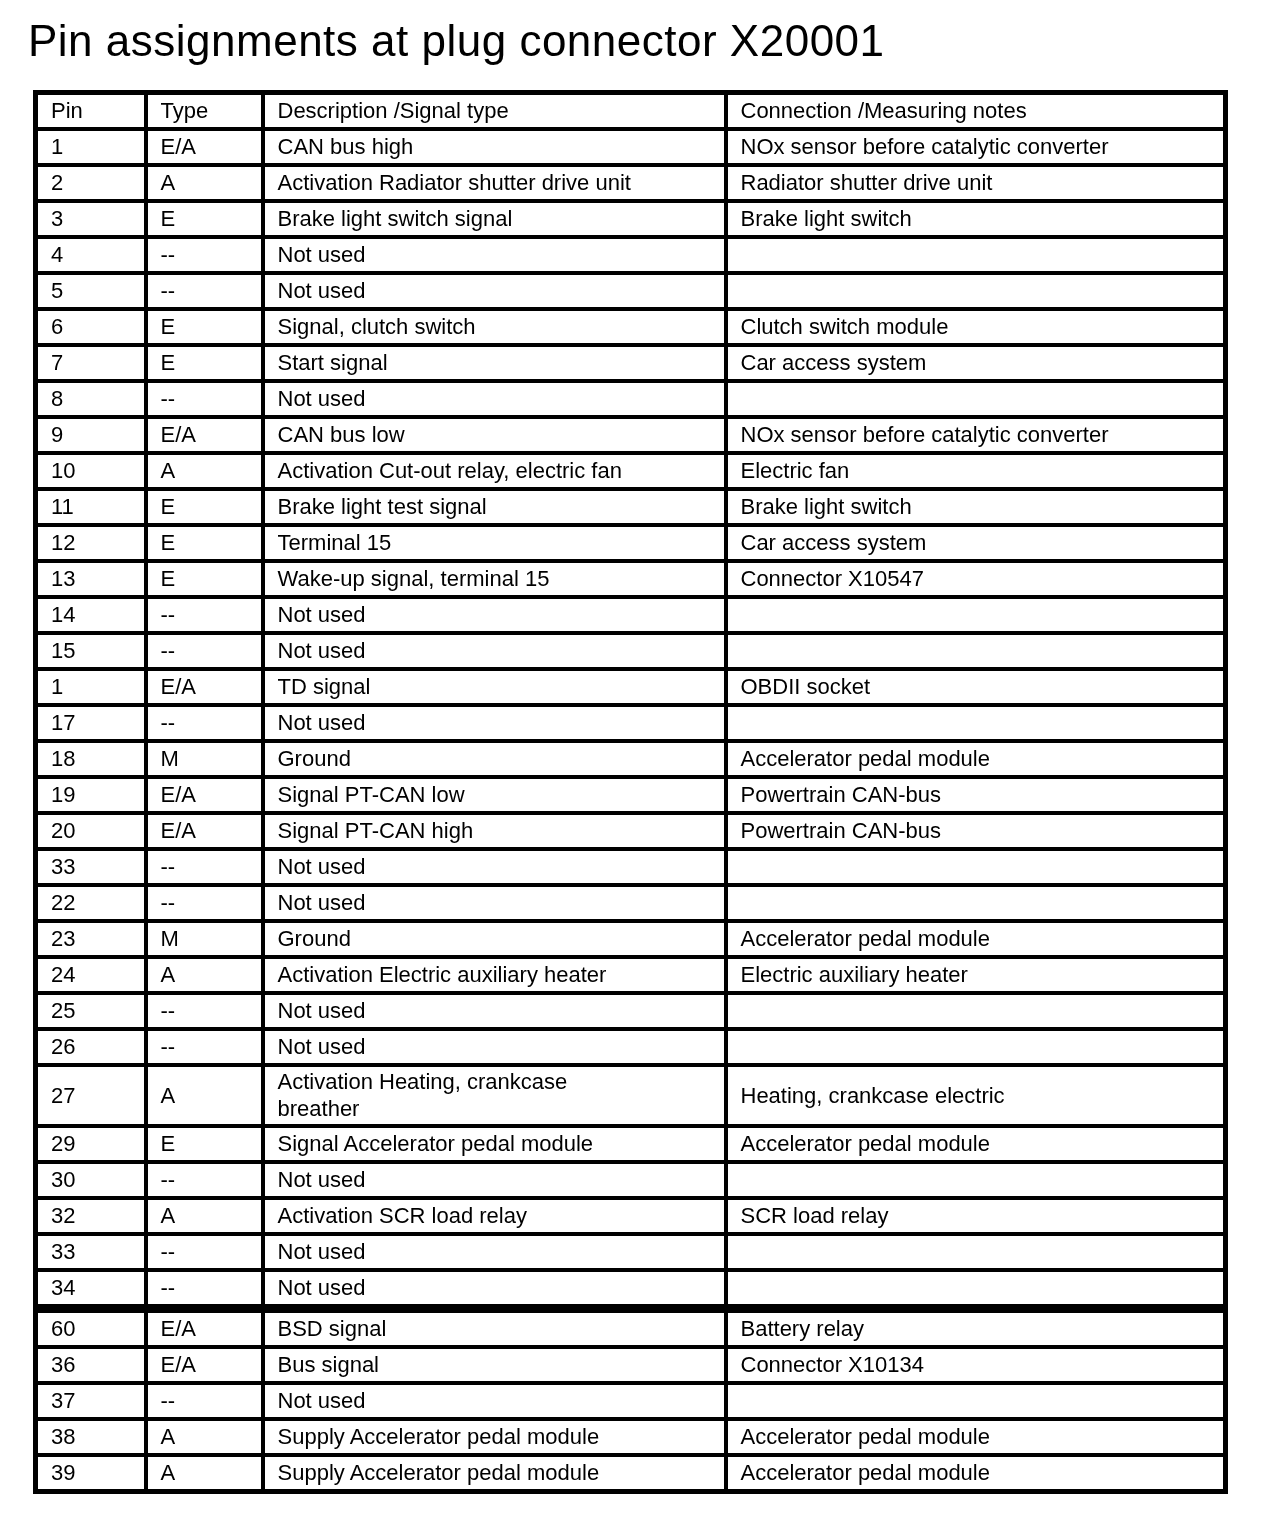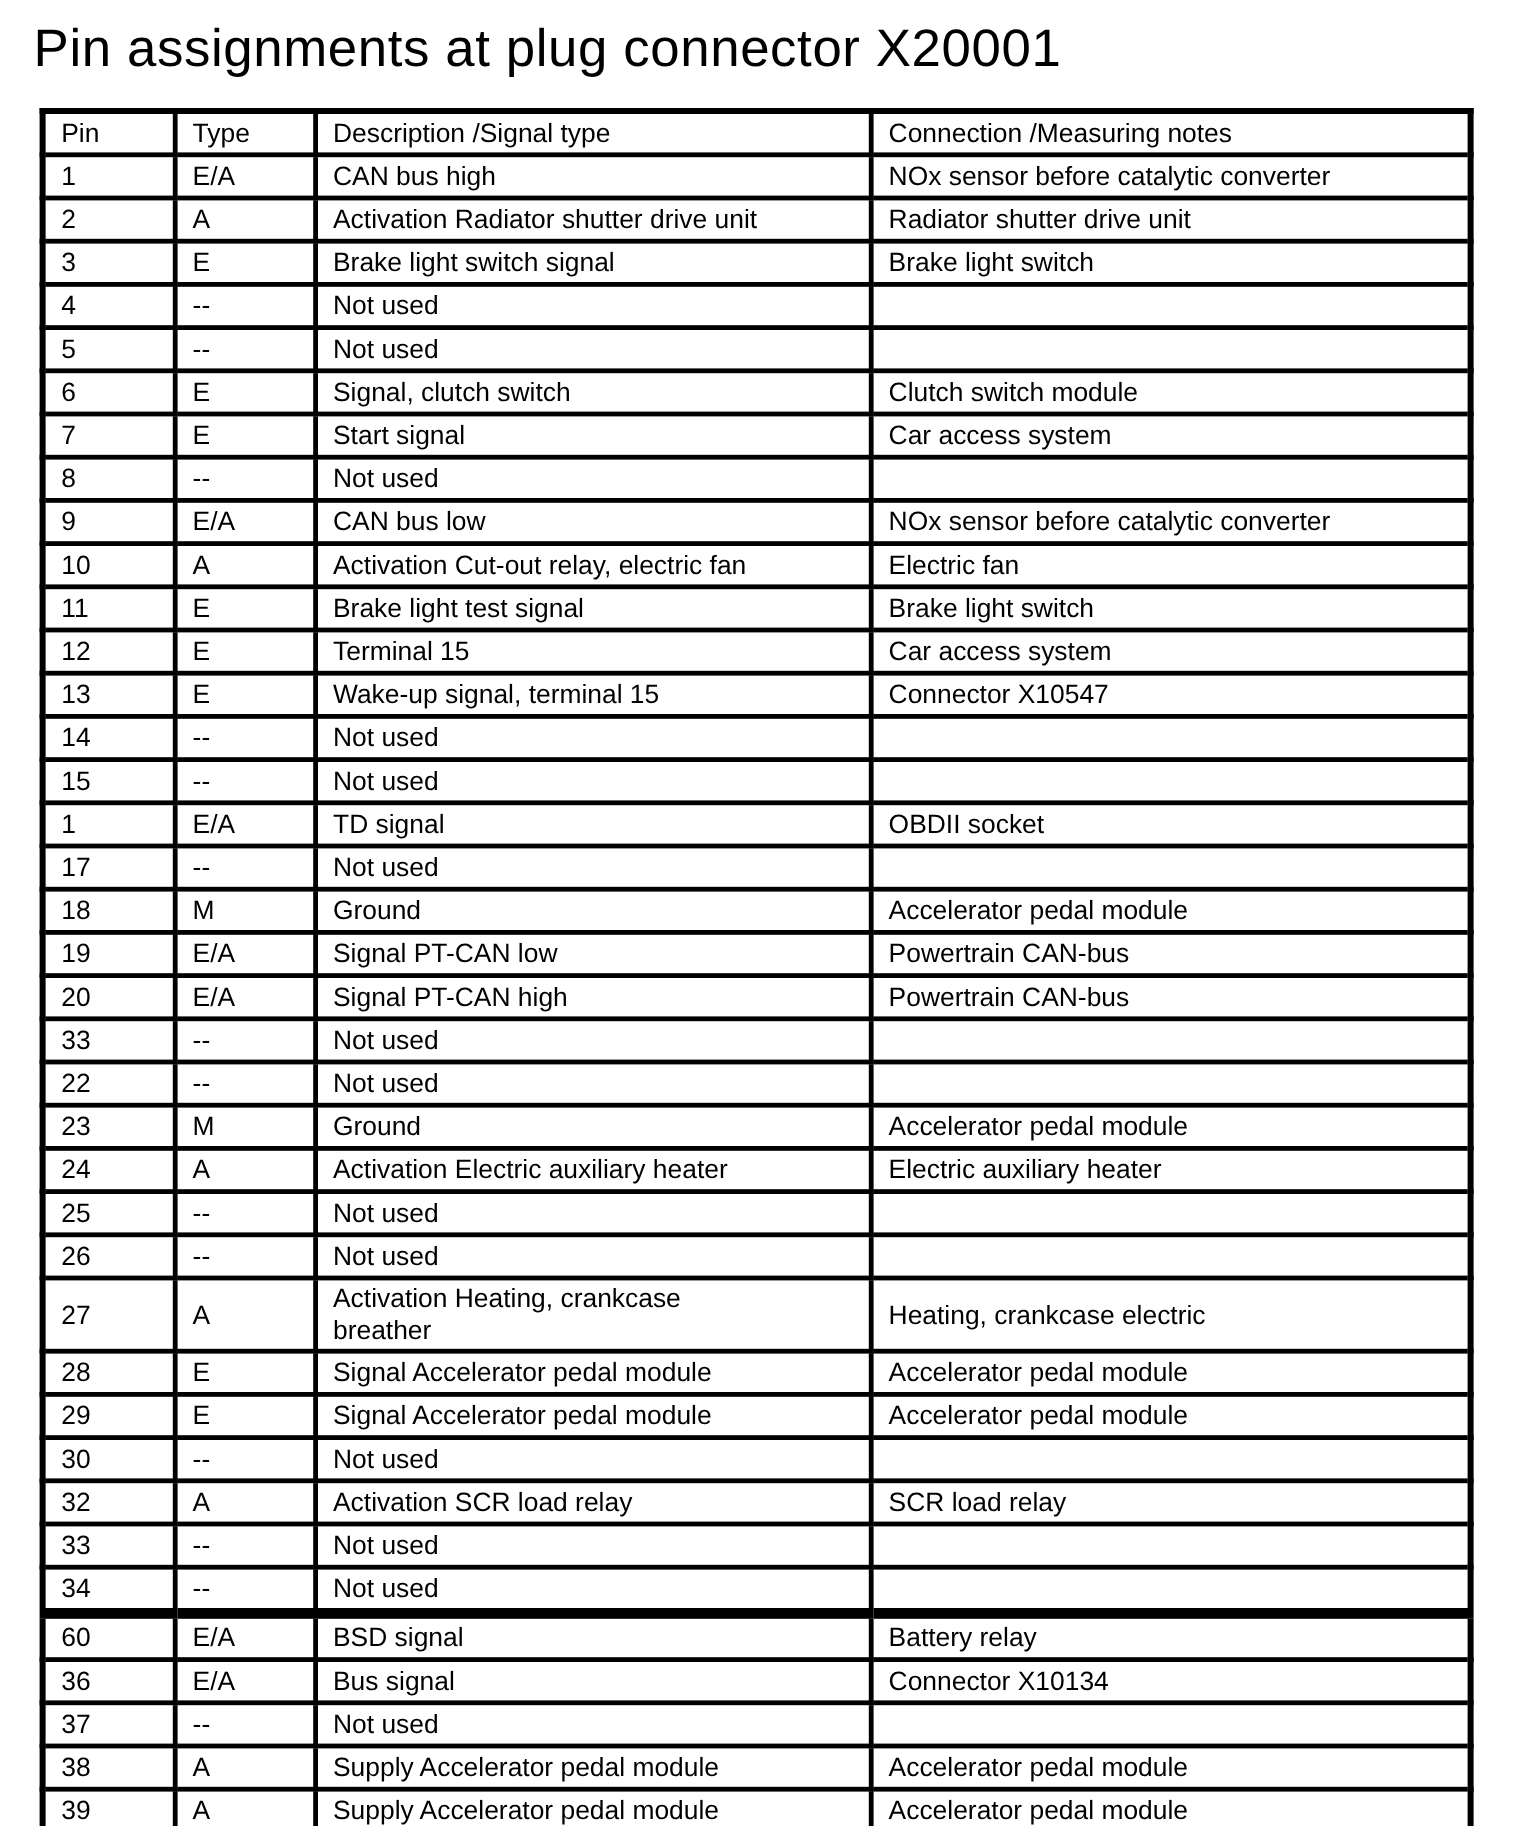--- a/index.html
+++ b/index.html
@@ -233,26 +233,20 @@
           <td></td>
         </tr>
         <tr>
           <td>27</td>
           <td>A</td>
           <td>Activation Heating, crankcase
 breather</td>
           <td>Heating, crankcase electric</td>
         </tr>
         <tr>
-          <td>28</td>
-          <td>E</td>
-          <td>Signal Accelerator pedal module</td>
-          <td>Accelerator pedal module</td>
-        </tr>
-        <tr>
           <td>29</td>
           <td>E</td>
           <td>Signal Accelerator pedal module</td>
           <td>Accelerator pedal module</td>
         </tr>
         <tr>
           <td>30</td>
           <td>--</td>
           <td>Not used</td>
           <td></td>

